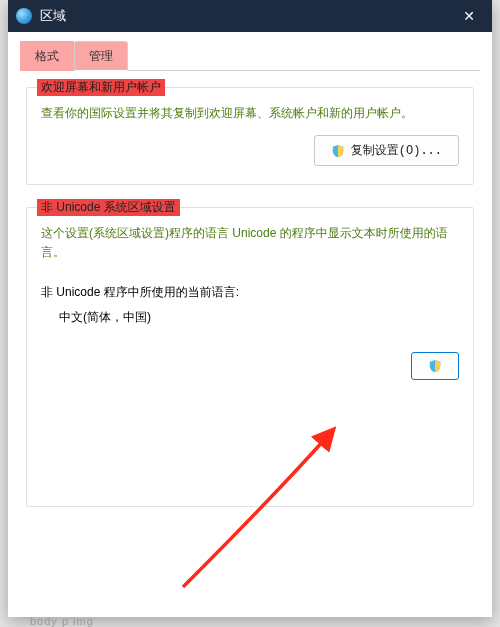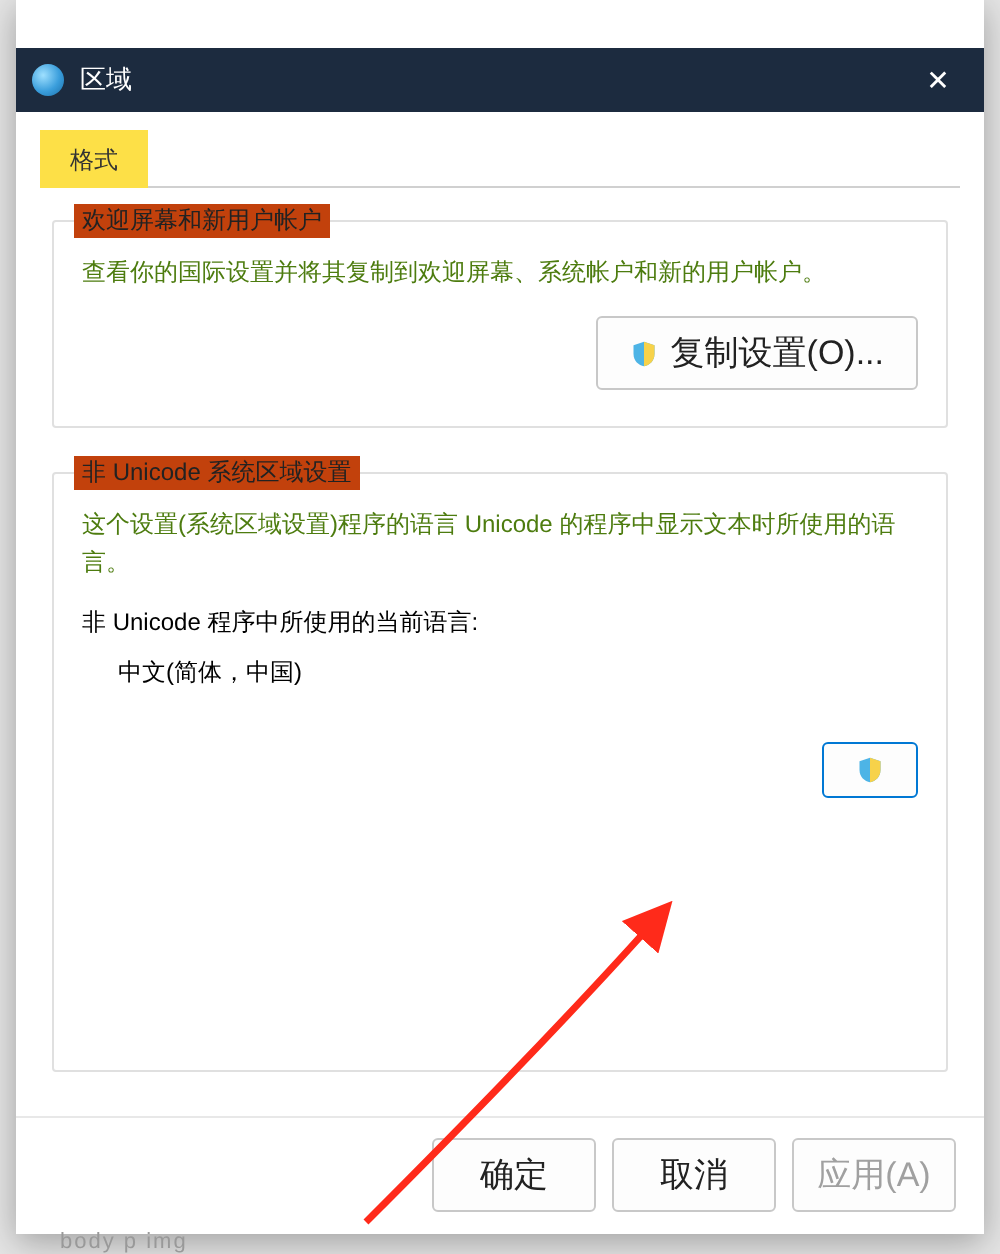--- a/index.html
+++ b/index.html
@@ -23,21 +23,20 @@
       flex-direction: column;
     }
     .titlebar {
       height: 32px;
       background: #1c2b3f;
       color: #fff;
       display: flex;
       align-items: center;
       padding: 0 0 0 8px;
       flex-shrink: 0;
-      margin-top: 24px;
     }
     .titlebar .globe {
       width: 16px; height: 16px;
       border-radius: 50%;
       background: radial-gradient(circle at 35% 35%, #9fe0ff 0%, #3a9edc 55%, #1b6fa8 100%);
       margin-right: 8px;
     }
     .titlebar .title { font-size: 13px; flex: 1; }
     .titlebar .close {
       width: 46px; height: 32px;
@@ -60,21 +59,21 @@
     }
     .tab {
       padding: 6px 14px 5px;
       font-size: 12px;
       color: #333;
       border: 1px solid transparent;
       border-bottom: none;
       cursor: pointer;
       position: relative;
       top: 1px;
-      background: #fde047;
+      background: #fca5a5;
     }
     .tab.active {
       border-color: #d0d0d0;
       border-bottom: 1px solid #fff;
       border-radius: 3px 3px 0 0;
     }
 
     .pane {
       padding: 16px 6px 0 6px;
     }
@@ -83,49 +82,49 @@
       margin-bottom: 22px;
       position: relative;
       border: 1px solid #e0e0e0;
       border-radius: 2px;
       padding: 16px 14px 18px 14px;
     }
     .group-title {
       position: absolute;
       top: -9px;
       left: 10px;
-      background: #c2410c;
+      background: #ef4444;
       padding: 0 4px;
       font-size: 12px;
       color: #222;
     }
     .group-desc {
       font-size: 12px;
       color: #4d7c0f;
       line-height: 1.6;
       margin-bottom: 10px;
     }
     .group-sub {
       font-size: 12px;
-      margin: 11px 0 8px 0;
+      margin: 21px 0 8px 0;
     }
     .indent {
       padding-left: 18px;
       font-size: 12px;
       margin-bottom: 26px;
     }
     .btnrow {
       display: flex;
       justify-content: flex-end;
       margin-top: 12px;
     }
 
     .winbtn {
-      font-family: Liberation Sans, sans-serif;
-      font-size: 17px;
+      font-family: Liberation Mono, monospace;
+      font-size: 12px;
       padding: 6px 16px;
       background: #fdfdfd;
       border: 1px solid #c8c8c8;
       border-radius: 3px;
       cursor: pointer;
       display: inline-flex;
       align-items: center;
       gap: 6px;
       color: #222;
     }
@@ -182,20 +181,21 @@
     <div class="title">区域</div>
     <div class="close">
       <span>✕</span>
     </div>
   </div>
 
   <div class="content">
 
     <div class="tabs">
       <div class="tab">格式</div>
+      <div class="tab active">管理</div>
     </div>
 
     <div class="pane">
 
       <div class="group">
         <div class="group-title">欢迎屏幕和新用户帐户</div>
         <div class="group-desc">查看你的国际设置并将其复制到欢迎屏幕、系统帐户和新的用户帐户。</div>
         <div class="btnrow">
           <button class="winbtn">
             <span class="shield">
@@ -232,21 +232,16 @@
       <defs>
         <marker id="ah" viewBox="0 0 10 10" refX="8" refY="5" markerWidth="7" markerHeight="7" orient="auto">
           <path d="M0 0 L10 5 L0 10 Z" fill="#ff2a1a"></path>
         </marker>
       </defs>
       <path d="M25 185 Q120 90 175 28" stroke="#ff2a1a" stroke-width="3.5" fill="none" marker-end="url(#ah)"></path>
     </svg>
 
   </div>
 
-  <div class="footer">
-    <button class="winbtn">确定</button>
-    <button class="winbtn">取消</button>
-    <button class="winbtn disabled">应用(A)</button>
-  </div>
 
 </div>
 
 <div class="bg-fragments">body  p  img</div>
 
 </body></html>

